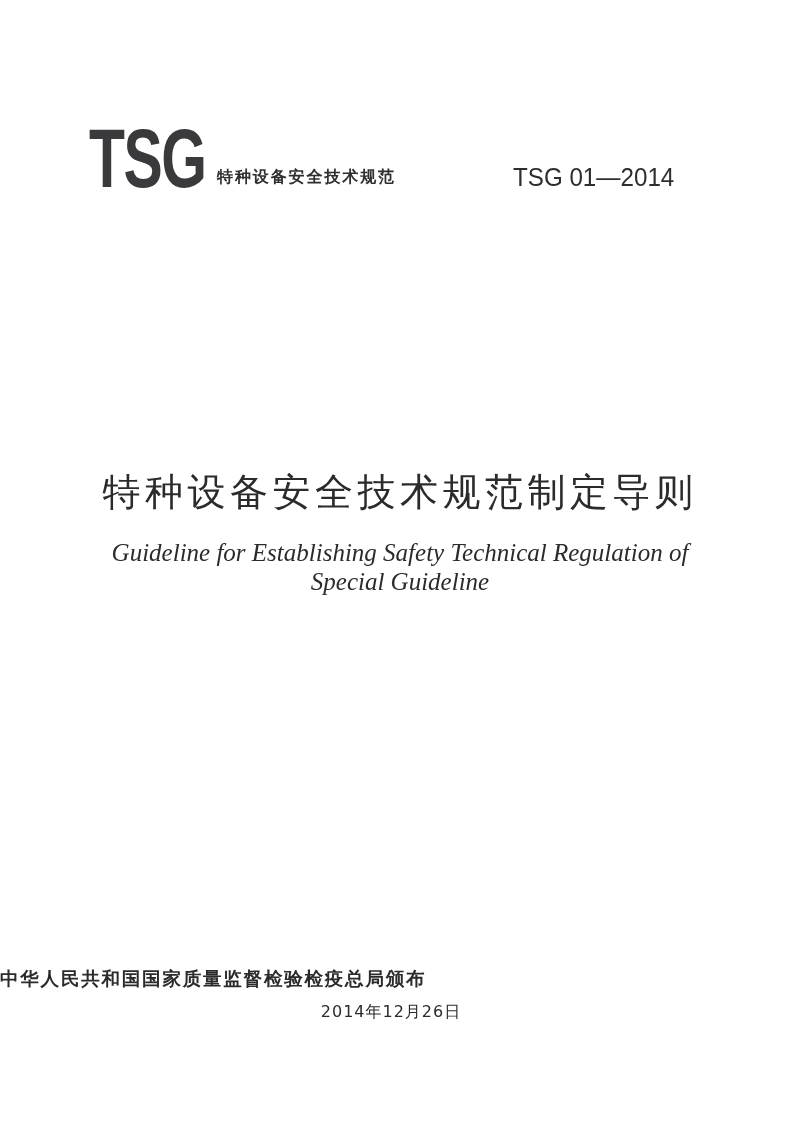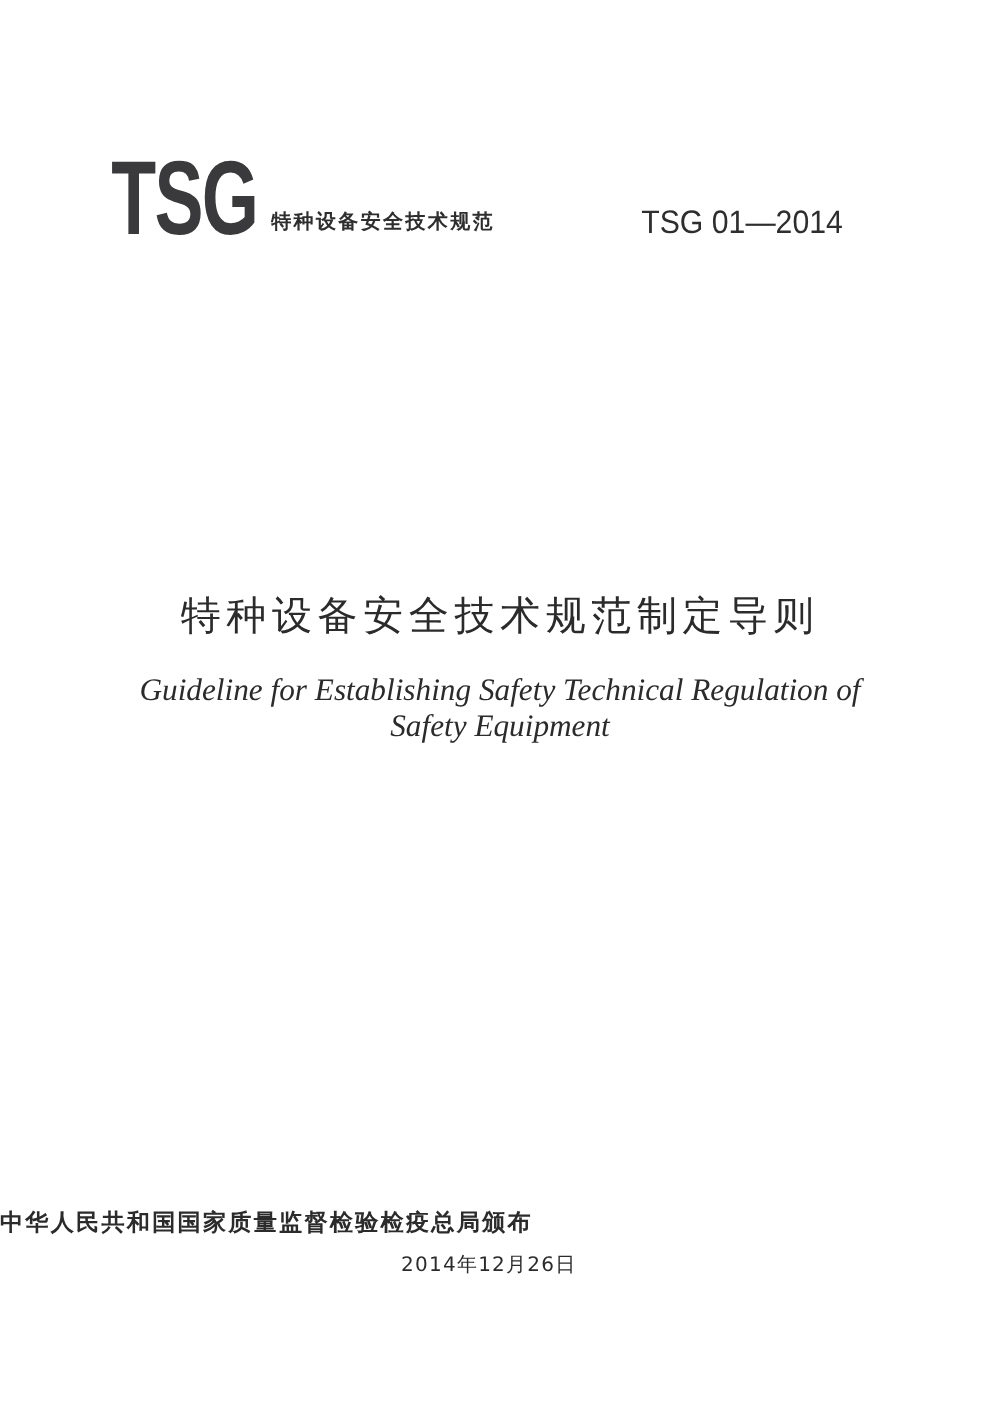--- a/index.html
+++ b/index.html
@@ -69,21 +69,21 @@
     }
     
     .title-zh {
       position: absolute;
       left: 0;
       width: 800px;
       top: 466px;
       text-align: center;
       font-family: "DejaVu Sans", sans-serif;
       font-weight: 400;
-      font-size: 32px;
+      font-size: 38px;
       line-height: 52px;
       letter-spacing: 4.5px;
       color: #2b2b2b;
       white-space: nowrap;
     }
     .title-en {
       position: absolute;
       left: 0;
       width: 800px;
       top: 538px;
@@ -135,19 +135,19 @@
   <div class="header">
     <div class="logo">TSG</div>
     <div class="series-name">特种设备安全技术规范</div>
     <div class="std-code">TSG 01—2014</div>
   </div>
 
   <div class="title-zh">特种设备安全技术规范制定导则</div>
 
   <div class="title-en">
     <span>Guideline for Establishing Safety Technical Regulation of</span>
-    <span>Safety Equipment</span>
+    <span>Special Guideline</span>
   </div>
 
   <div class="issuer">中华人民共和国国家质量监督检验检疫总局颁布</div>
   <div class="issue-date">2014年12月26日</div>
 
 </div>
 
 </body></html>

